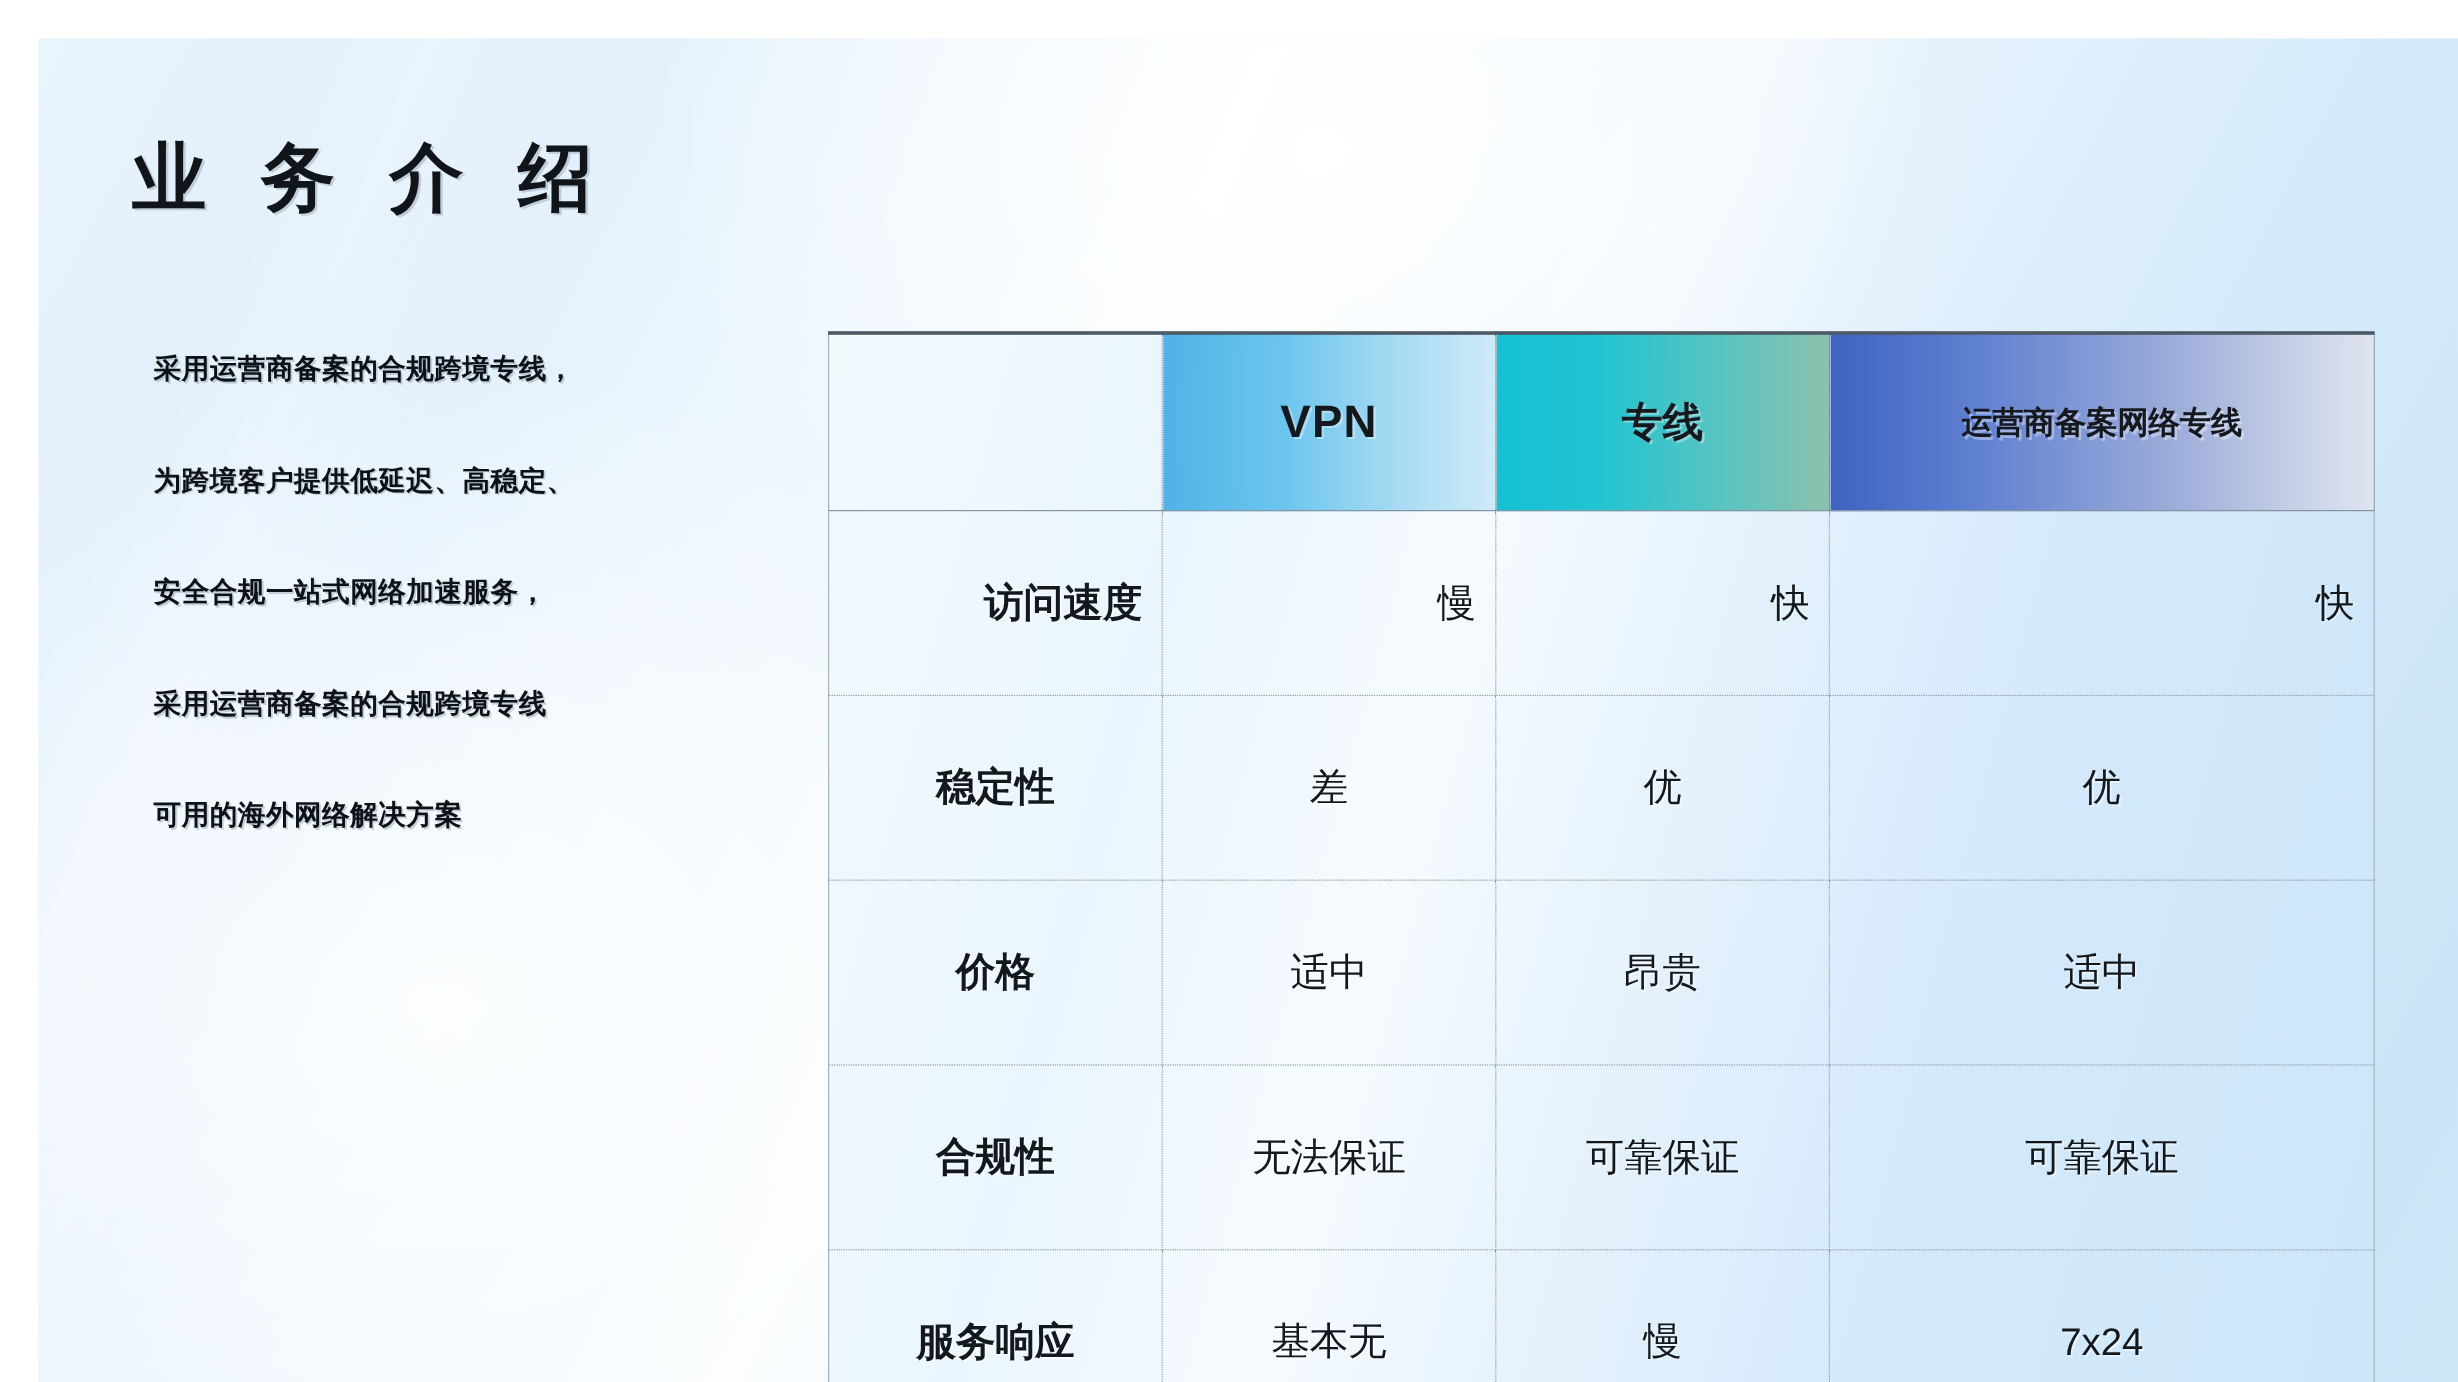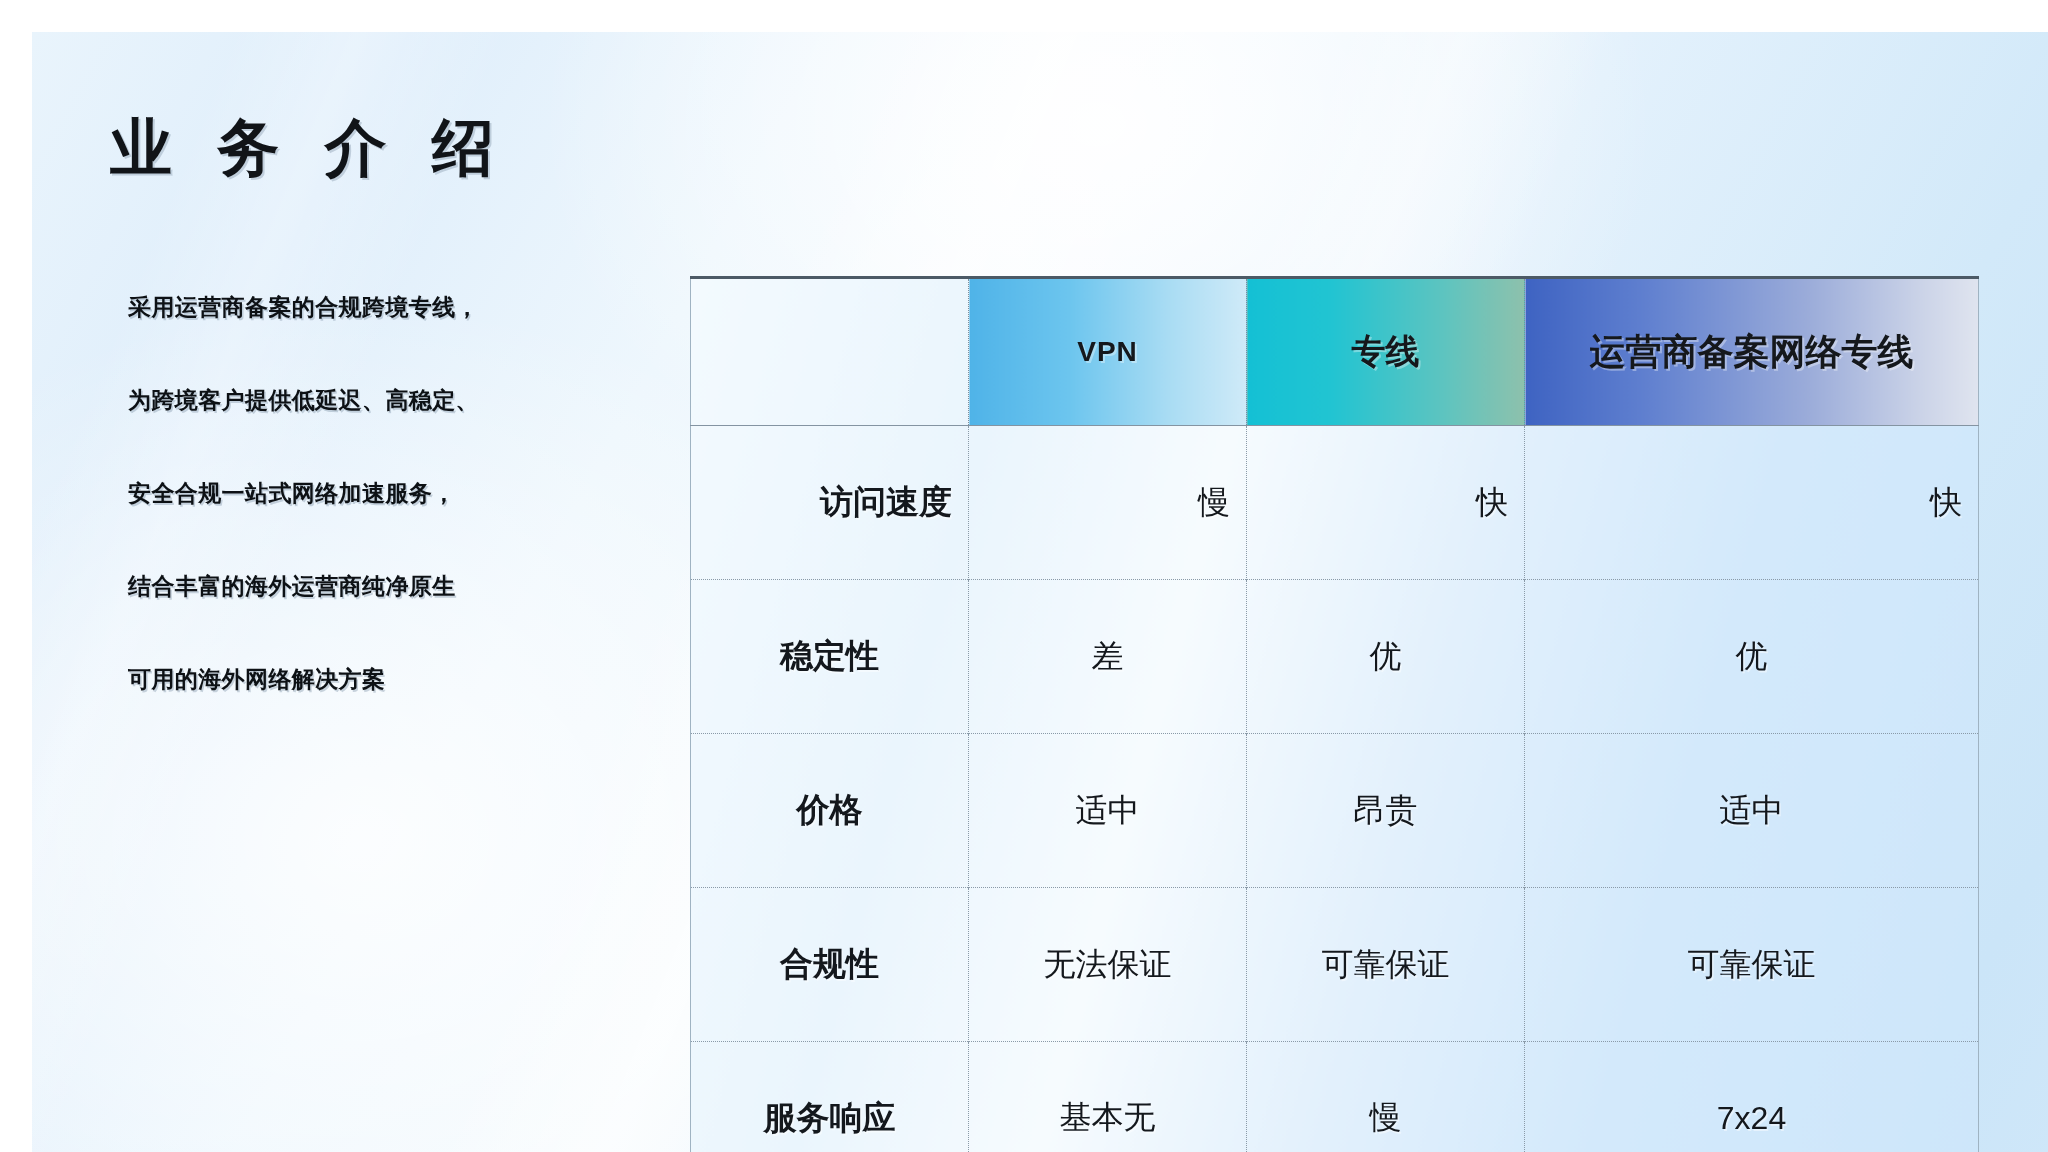--- a/index.html
+++ b/index.html
@@ -122,29 +122,29 @@
     color: #15181c;
     border-right: 1px dotted #7c8d9b;
     text-shadow: 2px 2px 0 rgba(255,255,255,0.35);
   }
   thead th:last-child { border-right: none; }
 
   th.h-blank { background: transparent; }
 
   th.h-vpn {
     background: linear-gradient(90deg, #4fb3e8 0%, #6cc5ee 36%, #a9dcf3 72%, #cfeaf8 100%);
-    font-size: 28px;
+    font-size: 38px;
     letter-spacing: 1px;
   }
   th.h-line {
     background: linear-gradient(90deg, #14c0d4 0%, #21c4d2 30%, #5cc4c0 70%, #8dc1ac 100%);
   }
   th.h-carrier {
     background: linear-gradient(90deg, #3e63c2 0%, #5f7fcf 26%, #9aabd9 62%, #ccd4e8 88%, #dfe4ef 100%);
-    font-size: 36px;
+    font-size: 26px;
   }
 
   tbody td {
     height: 154px;
     vertical-align: middle;
     text-align: center;
     font-size: 32px;
     color: #14181d;
     border-top: 1px dotted #8a9aa8;
     border-right: 1px dotted #8a9aa8;
@@ -166,21 +166,21 @@
 <body>
 
 <div id="slide">
 
   <div class="page-title">业 务 介 绍</div>
 
   <div class="intro">
     <div class="intro-line">采用运营商备案的合规跨境专线，</div>
     <div class="intro-line">为跨境客户提供低延迟、高稳定、</div>
     <div class="intro-line">安全合规一站式网络加速服务，</div>
-    <div class="intro-line">结合丰富的海外运营商纯净原生</div>
+    <div class="intro-line">采用运营商备案的合规跨境专线</div>
     <div class="intro-line">可用的海外网络解决方案</div>
   </div>
 
   <div class="table-wrap">
     <table class="cmp">
       <colgroup>
         <col class="c1">
           <col class="c2">
           <col class="c3">
           <col class="c4">

